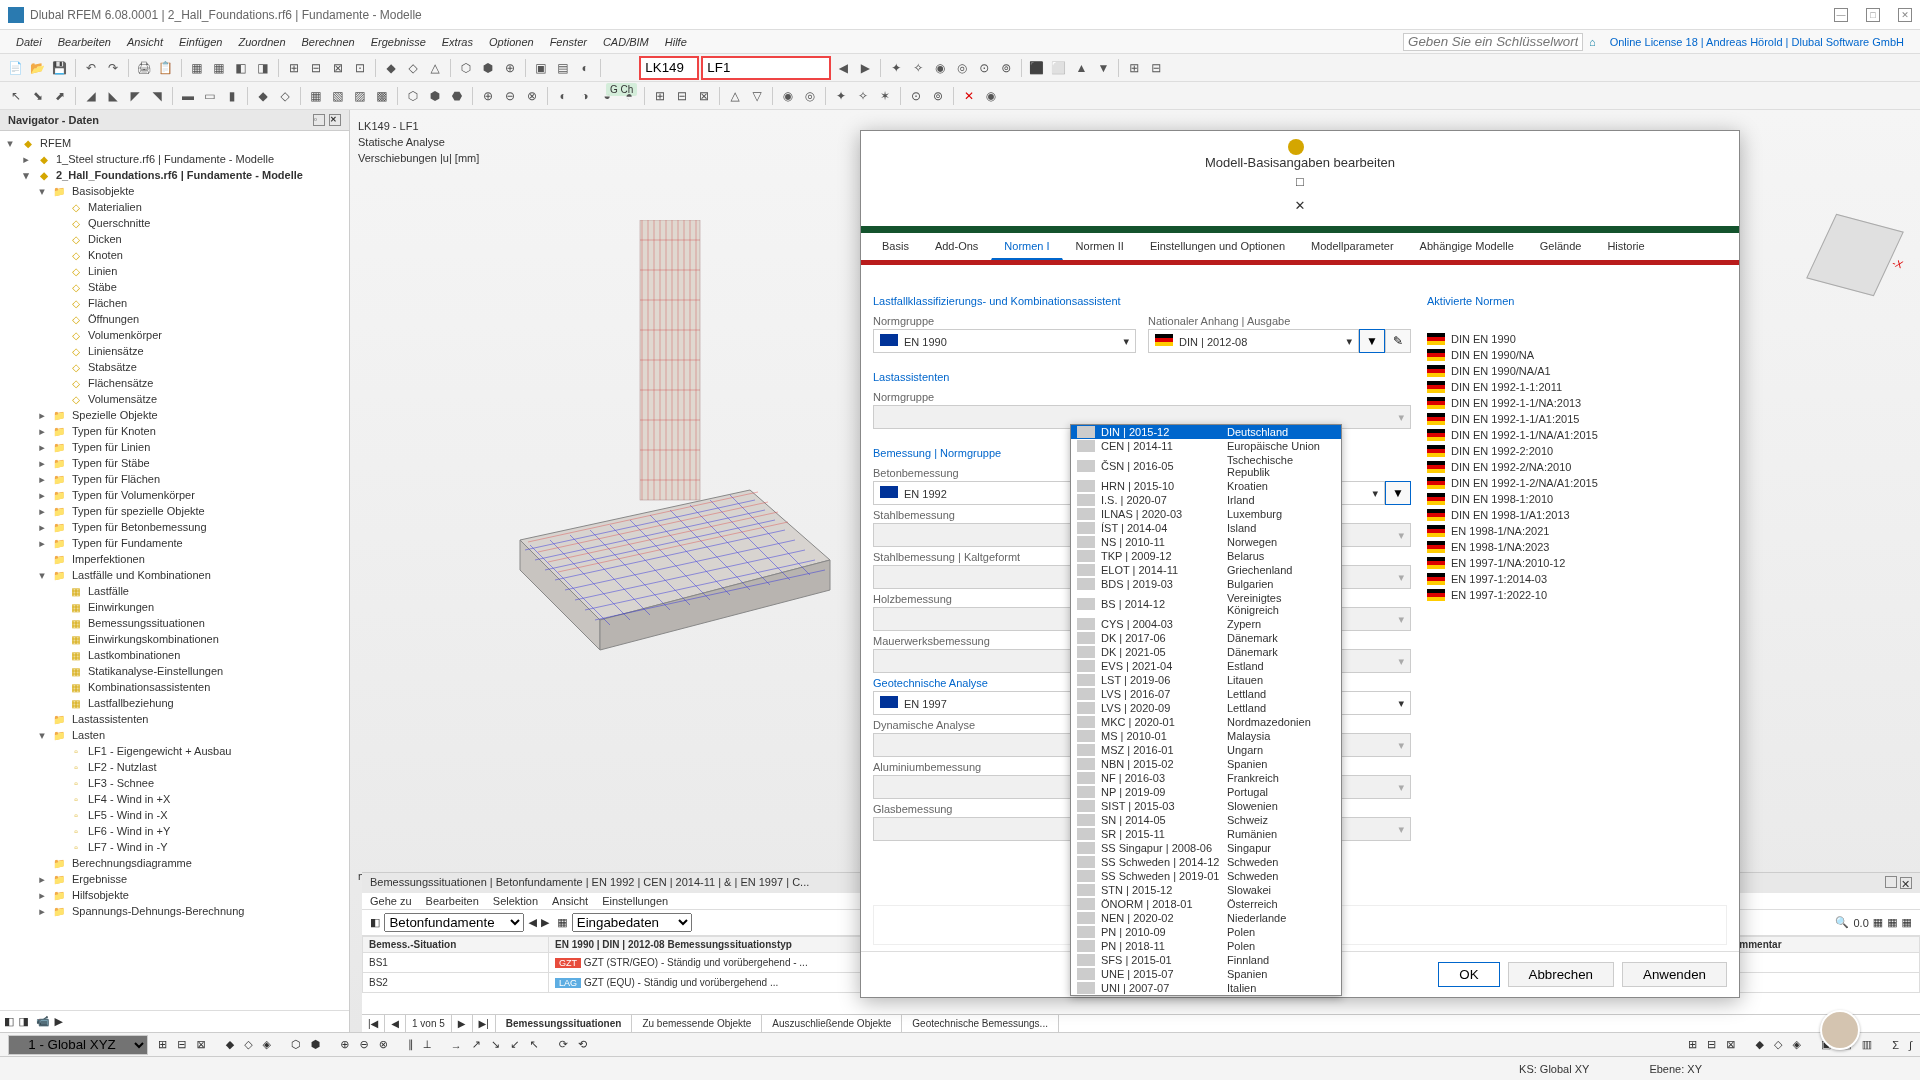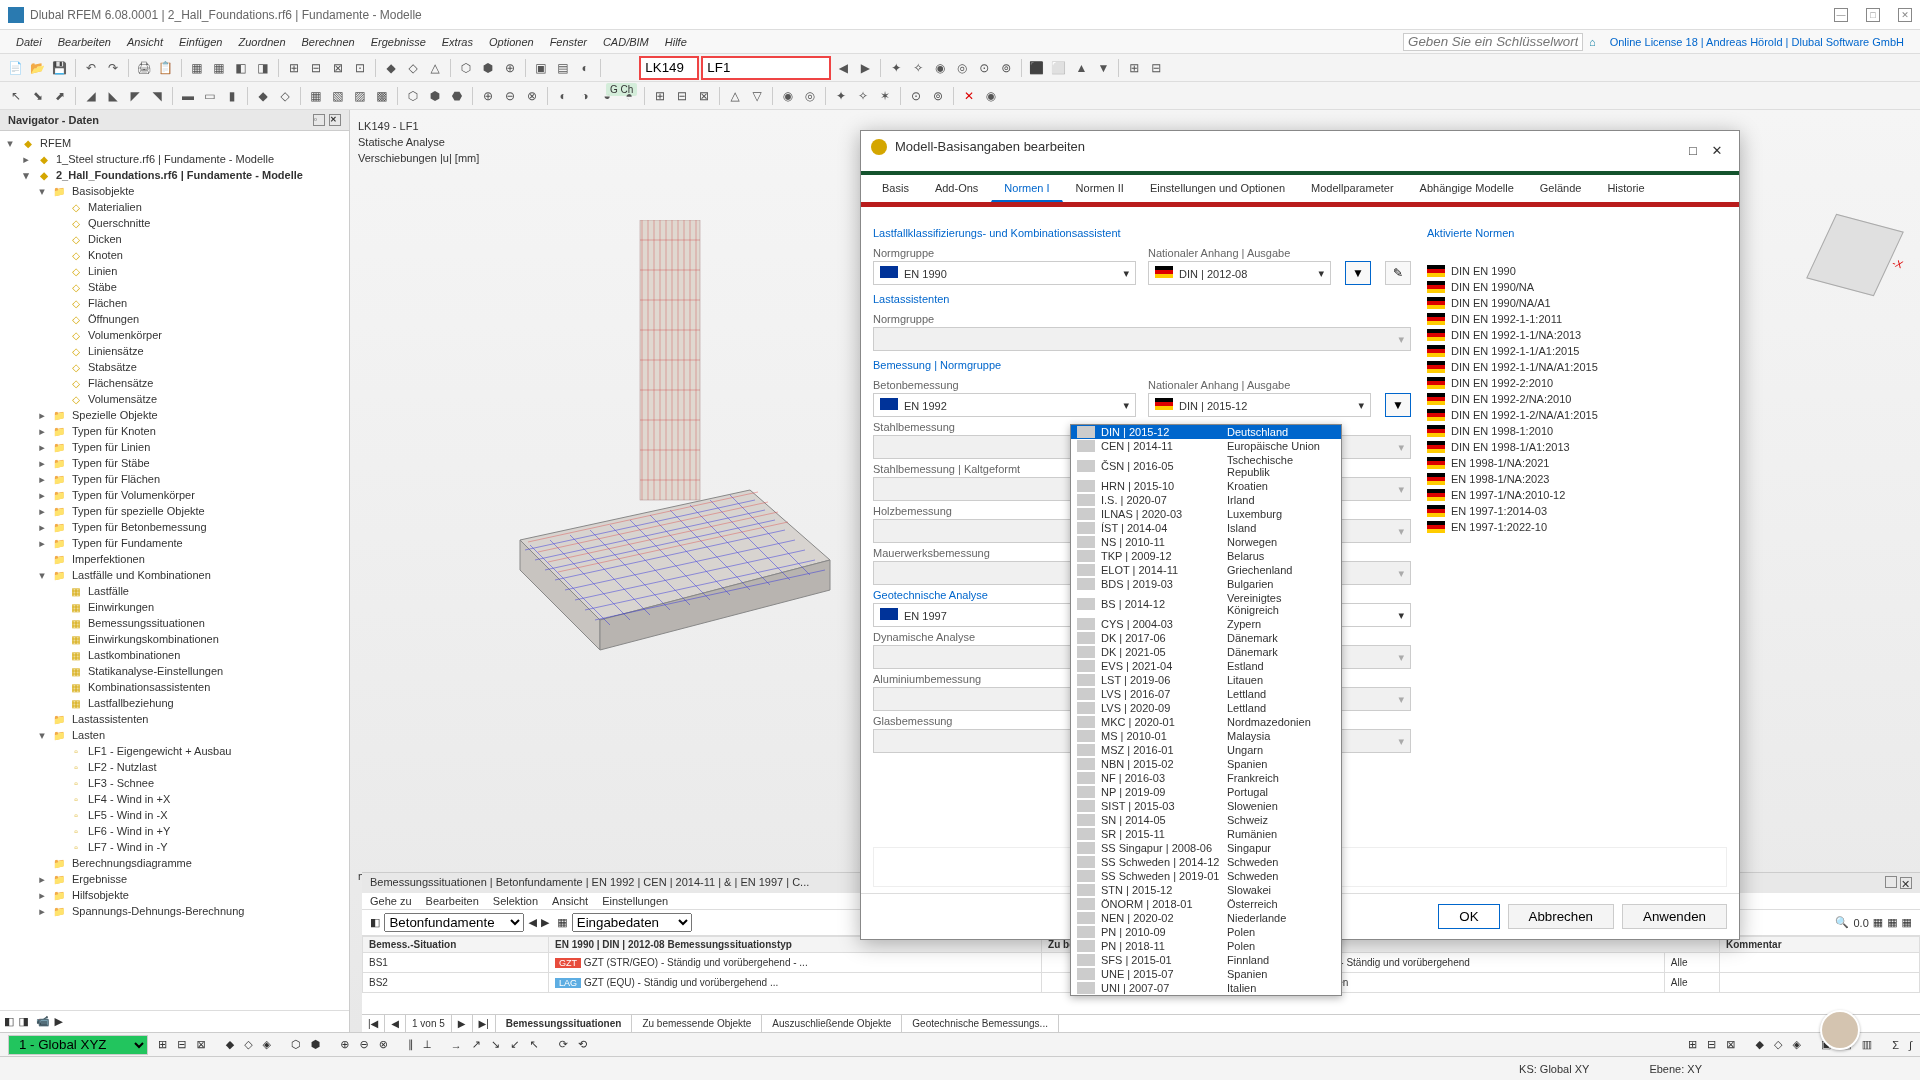--- a/index.html
+++ b/index.html
@@ -46,35 +46,35 @@
 
 
 .viewport { flex: 1; background: linear-gradient(#f5f5f5, #e8e8e8); position: relative; }
 .vp-labels { position: absolute; top: 8px; left: 8px; font-size: 11px; line-height: 16px; }
 .vp-model { position: absolute; top: 110px; left: 120px; width: 400px; height: 500px; }
 .vp-footer { position: absolute; bottom: 150px; left: 8px; font-size: 11px; }
 .vp-nav-cube { position: absolute; top: 110px; right: 30px; width: 70px; height: 70px; background: #e0e0e0; border: 1px solid #aaa; transform: rotate(15deg) skew(-10deg); }
 
 
 .dialog { position: absolute; top: 130px; left: 860px; width: 880px; background: #fff; border: 1px solid #888; box-shadow: 0 4px 20px rgba(0,0,0,0.3); z-index: 100; }
-.dialog-title { display: flex; padding: 8px 10px; border-bottom: 4px solid #14532d; }
+.dialog-title { display: flex; align-items: center; padding: 8px 10px; border-bottom: 7px solid #14532d; flex-direction: column; }
 .dialog-title .dicon { width: 16px; height: 16px; background: #d4a600; border-radius: 50%; margin-right: 8px; }
 .dialog-title .dtext { flex: 1; font-size: 13px; }
 .dialog-title .dbtn { width: 24px; height: 24px; text-align: center; cursor: pointer; font-size: 13px; line-height: 24px; }
 .dialog-tabs { display: flex; border-bottom: 5px solid #b91c1c; padding: 0 8px; }
 .dialog-tabs .dtab { padding: 6px 12px; cursor: pointer; border: 1px solid transparent; border-bottom: none; }
 .dialog-tabs .dtab.active { background: #fff; color: #0066cc; border-bottom: 2px solid #0066cc; }
 .dialog-body { display: flex; padding: 12px; gap: 16px; min-height: 640px; }
 .dcol { flex: 1; }
-.dsection-title { color: #0066cc; font-size: 11px; padding: 4px 0; margin-top: 4px; }
+.dsection-title { color: #0066cc; font-size: 11px; padding: 4px 0; margin-top: 14px; }
 .dlabel { color: #666; font-size: 11px; padding: 4px 0 2px; }
 .dselect { width: 100%; height: 24px; border: 1px solid #ccc; padding: 0 6px; display: flex; align-items: center; justify-content: space-between; background: #fff; }
 .dselect.disabled { background: #f0f0f0; color: #aaa; }
 .dselect .flag { width: 18px; height: 12px; background: #003399; margin-right: 6px; display: inline-block; }
-.drow { display: flex; gap: 14px; align-items: flex-end; }
+.drow { display: flex; gap: 0; align-items: flex-end; }
 .dside { width: 300px; }
 .norm-list { max-height: 580px; overflow-y: auto; margin-top: 20px; }
 .norm-item { display: flex; align-items: center; padding: 2px 0; gap: 6px; }
 .norm-item .flag { width: 18px; height: 12px; background: linear-gradient(to bottom, #000 33%, #d00 33% 66%, #fc0 66%); }
 .actbtn { width: 26px; height: 24px; border: 1px solid #ccc; background: #f8f8f8; cursor: pointer; font-size: 12px; }
 
 
 .dropdown { position: absolute; top: 424px; left: 1070px; width: 272px; max-height: 620px; overflow-y: visible; background: #fff; border: 1px solid #888; z-index: 200; box-shadow: 0 2px 8px rgba(0,0,0,0.3); }
 .dropdown .ditem { display: flex; align-items: center; padding: 1px 6px; cursor: pointer; gap: 6px; font-size: 11px; }
 .dropdown .ditem.sel { background: #0066cc; color: #fff; }
@@ -97,21 +97,21 @@
 .bp-table th { background: #f4f4f4; }
 .bp-tabs { display: flex; border-top: 1px solid #ccc; font-size: 10px; }
 .bp-tabs .bptab { padding: 3px 10px; border-right: 1px solid #ccc; cursor: pointer; }
 .bp-tabs .bptab.active { background: #fff; font-weight: 600; }
 .bp-tabs .nav { padding: 3px 6px; border-right: 1px solid #ccc; }
 
 
 .statusbar { height: 24px; background: #f4f4f4; border-top: 1px solid #ccc; display: flex; align-items: center; padding: 0 8px; gap: 10px; font-size: 11px; }
 .statusbar.bottom { position: absolute; bottom: 24px; left: 0; right: 0; }
 .statusbar.bottom2 { position: absolute; bottom: 0; left: 0; right: 0; justify-content: flex-end; }
-.statusbar .sselect { height: 20px; border: 1px solid #ccc; padding: 0 6px; background: #22c55e; min-width: 140px; }
+.statusbar .sselect { height: 20px; border: 1px solid #ccc; padding: 0 6px; background: #737373; min-width: 140px; text-align: center; }
 
 .avatar { position: absolute; right: 60px; bottom: 30px; width: 40px; height: 40px; border-radius: 50%; background: #d4c4b0; border: 2px solid #fff; box-shadow: 0 1px 3px rgba(0,0,0,0.3); z-index: 50; }
 
 .badge-gzt { background: #e74c3c; color: #fff; padding: 0 4px; font-size: 9px; }
 .badge-lag { background: #5dade2; color: #fff; padding: 0 4px; font-size: 9px; }
 
 svg.model { width: 100%; height: 100%; }
 </style>
 </head>
 <body>

